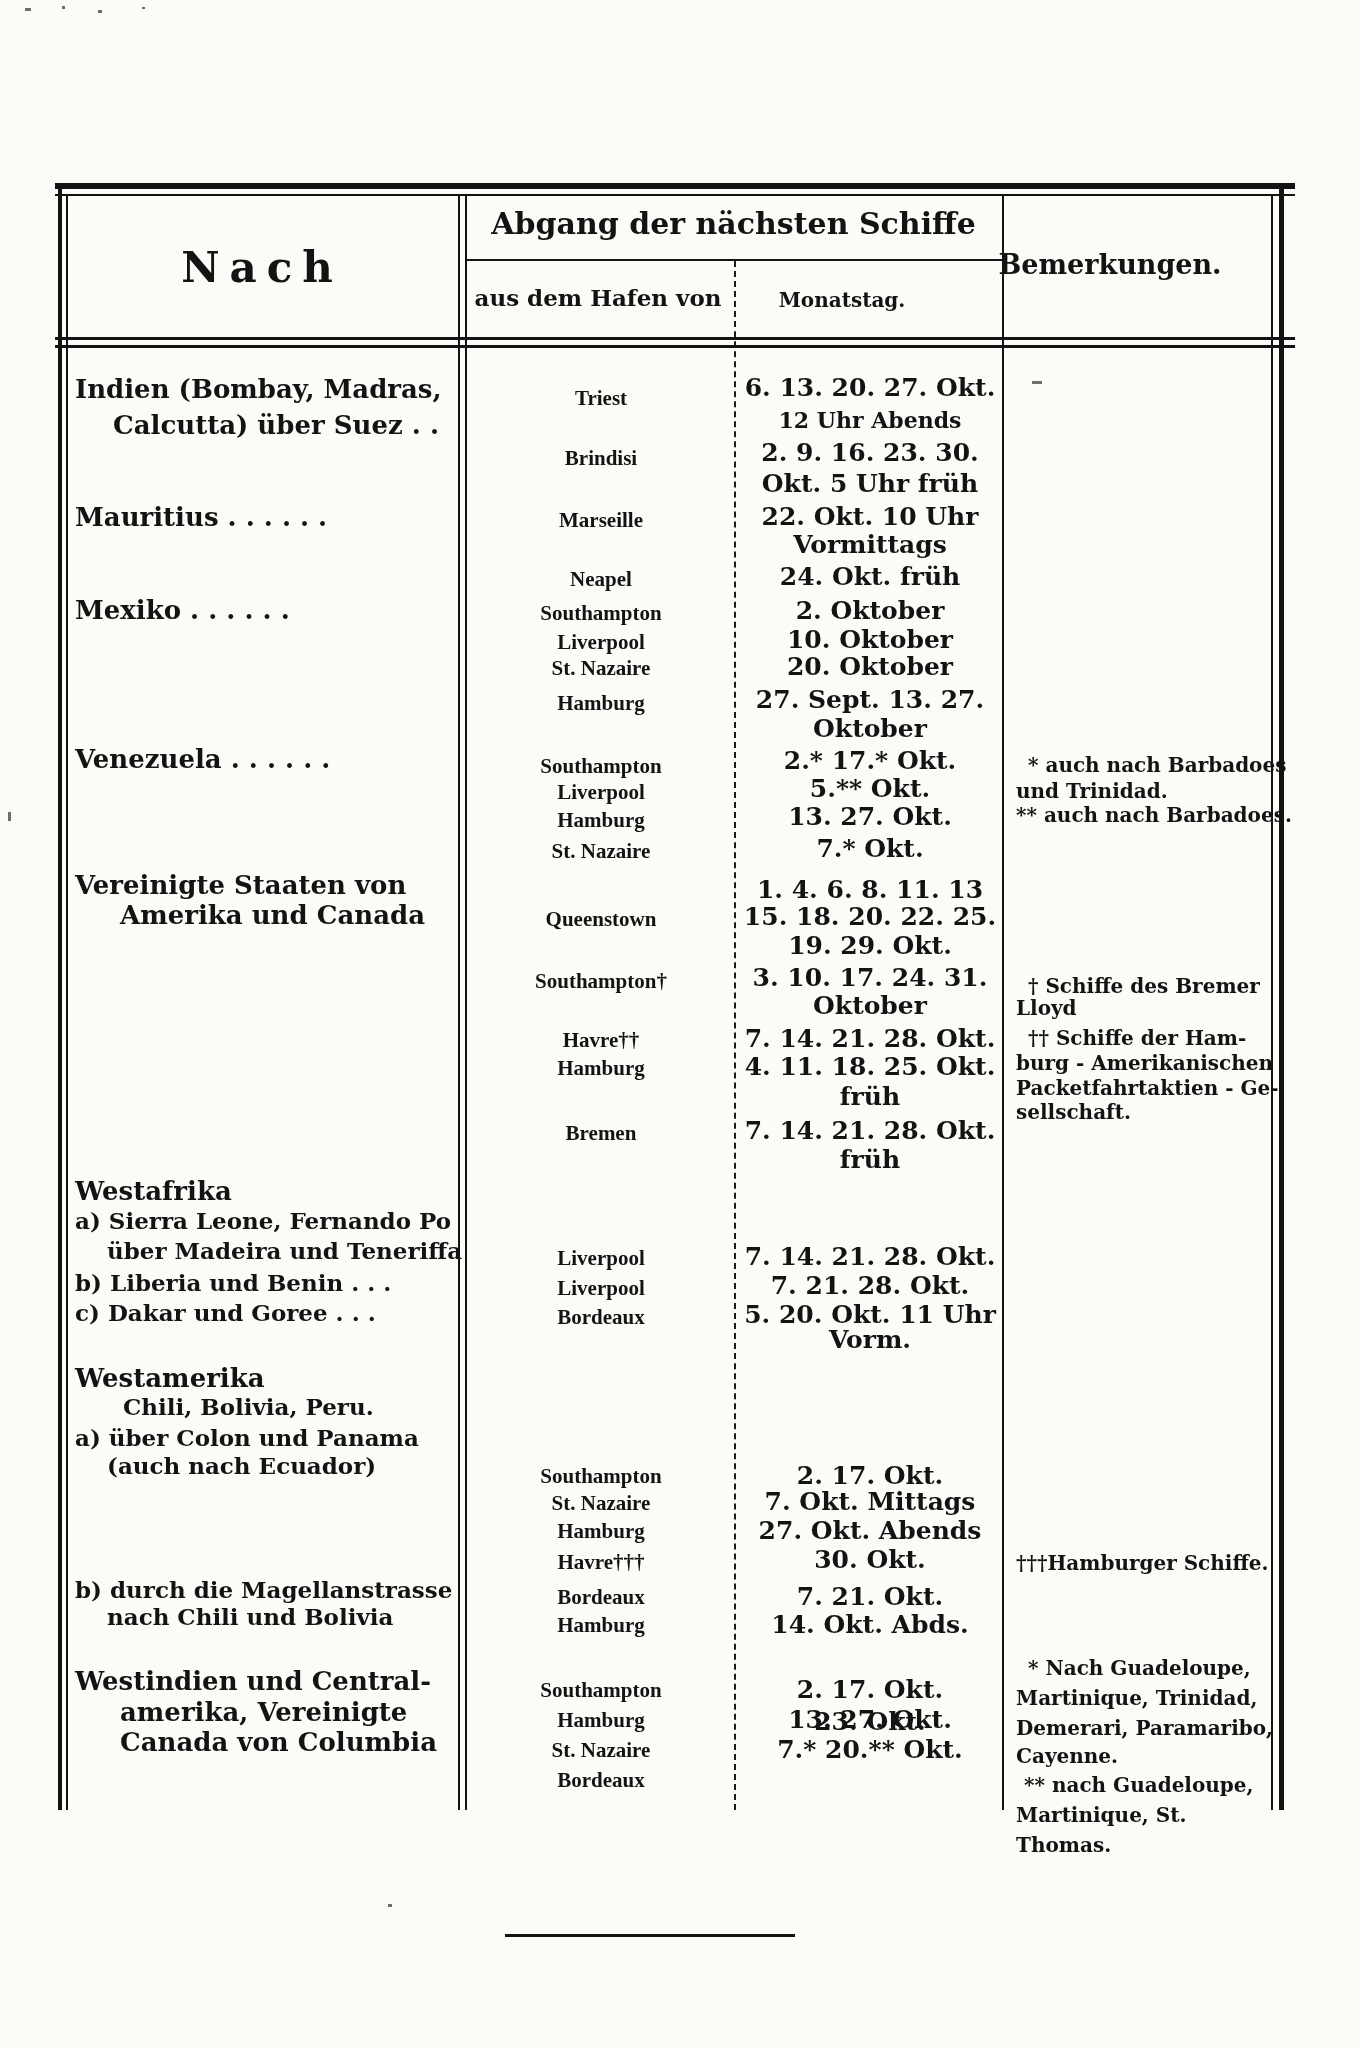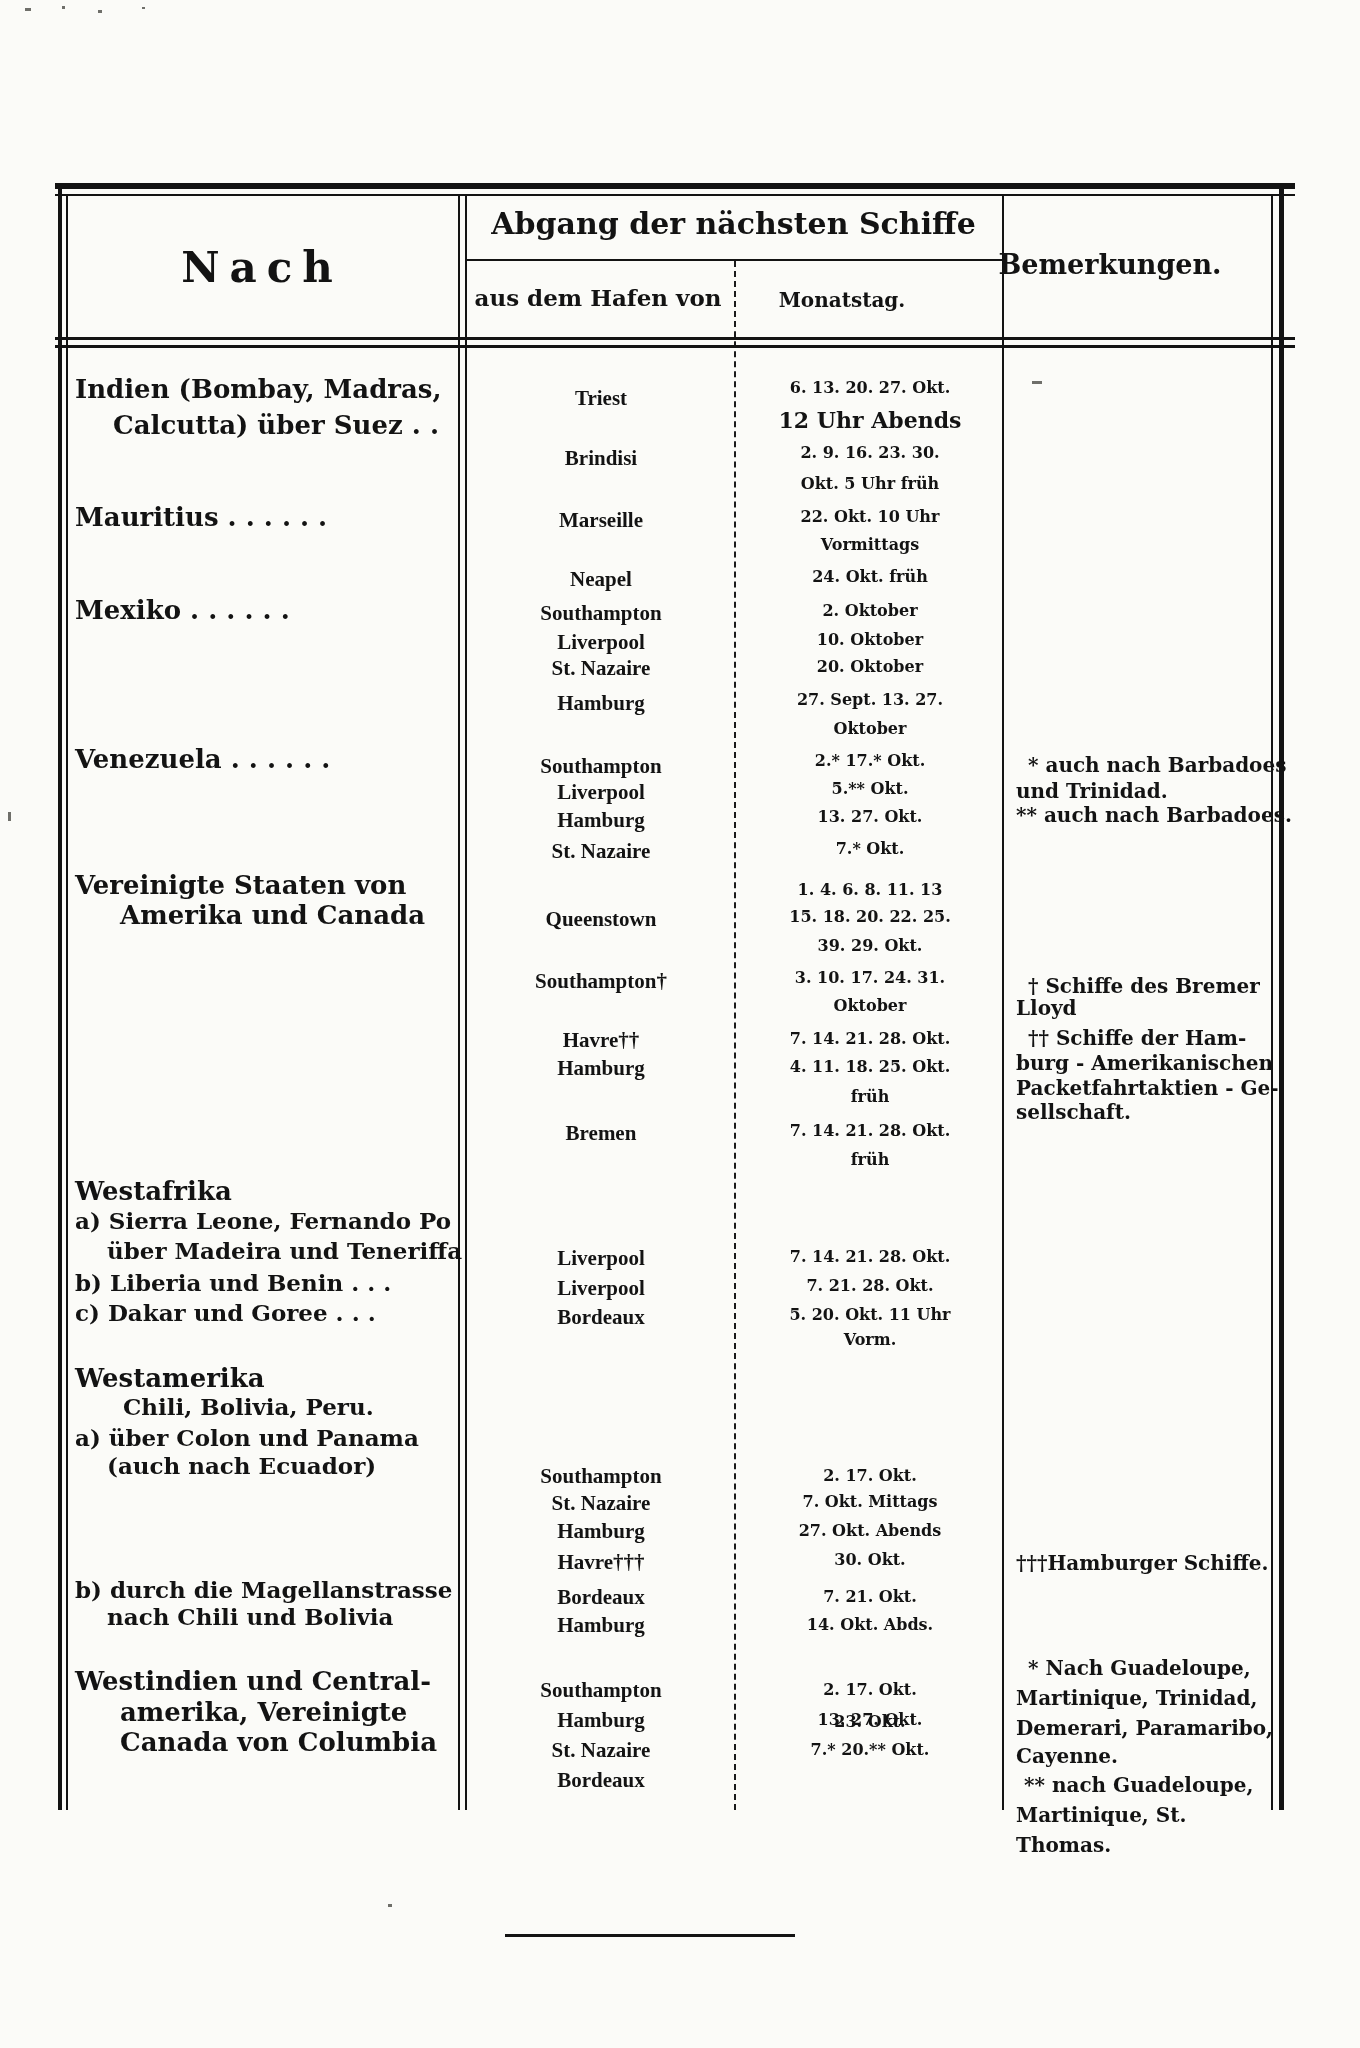--- a/index.html
+++ b/index.html
@@ -11,21 +11,21 @@
     position:relative;
     overflow:hidden;
   }
   .page{position:absolute;inset:0;}
   .rule{position:absolute;background:#131313;}
   .vdash{position:absolute;width:0;border-left:2px dashed #1b1b1b;}
   .ln{position:absolute;white-space:nowrap;line-height:30px;}
   .dest{left:75px;width:372px;font-weight:700;font-size:26px;}
   .dest.small{font-size:23px;}
   .port{left:470px;width:262px;text-align:center;font-family:"Liberation Serif",serif;font-weight:700;font-size:21px;}
-  .date{left:738px;width:264px;text-align:center;font-weight:700;font-size:16px;}
+  .date{left:738px;width:264px;text-align:center;font-weight:700;font-size:25px;}
   .date.sub{font-size:22px;}
   .remark{left:1016px;width:258px;font-weight:700;font-size:20px;line-height:28px;}
   .hdr{position:absolute;text-align:center;font-weight:700;}
   .h-nach{left:66px;top:244px;width:392px;font-size:42px;letter-spacing:10px;line-height:48px;}
   .h-abgang{left:465px;top:207px;width:537px;font-size:30px;line-height:34px;}
   .h-hafen{left:462px;top:283px;width:272px;font-size:23px;line-height:30px;}
   .h-monat{left:732px;top:285px;width:220px;font-size:20px;line-height:30px;}
   .h-bemerk{left:990px;top:250px;width:240px;font-size:27px;line-height:30px;}
   .speck{position:absolute;background:#6f6f6a;}
 </style>
@@ -127,21 +127,21 @@
   <div class="ln date" style="top:625px">10. Oktober</div>
   <div class="ln date" style="top:652px">20. Oktober</div>
   <div class="ln date" style="top:685px">27. Sept. 13. 27.</div>
   <div class="ln date" style="top:714px">Oktober</div>
   <div class="ln date" style="top:746px">2.* 17.* Okt.</div>
   <div class="ln date" style="top:774px">5.** Okt.</div>
   <div class="ln date" style="top:802px">13. 27. Okt.</div>
   <div class="ln date" style="top:834px">7.* Okt.</div>
   <div class="ln date" style="top:875px">1. 4. 6. 8. 11. 13</div>
   <div class="ln date" style="top:902px">15. 18. 20. 22. 25.</div>
-  <div class="ln date" style="top:931px">39. 29. Okt.</div>
+  <div class="ln date" style="top:931px">19. 29. Okt.</div>
   <div class="ln date" style="top:963px">3. 10. 17. 24. 31.</div>
   <div class="ln date" style="top:991px">Oktober</div>
   <div class="ln date" style="top:1024px">7. 14. 21. 28. Okt.</div>
   <div class="ln date" style="top:1052px">4. 11. 18. 25. Okt.</div>
   <div class="ln date" style="top:1082px">früh</div>
   <div class="ln date" style="top:1116px">7. 14. 21. 28. Okt.</div>
   <div class="ln date" style="top:1145px">früh</div>
   <div class="ln date" style="top:1242px">7. 14. 21. 28. Okt.</div>
   <div class="ln date" style="top:1271px">7. 21. 28. Okt.</div>
   <div class="ln date" style="top:1300px">5. 20. Okt. 11 Uhr</div>

